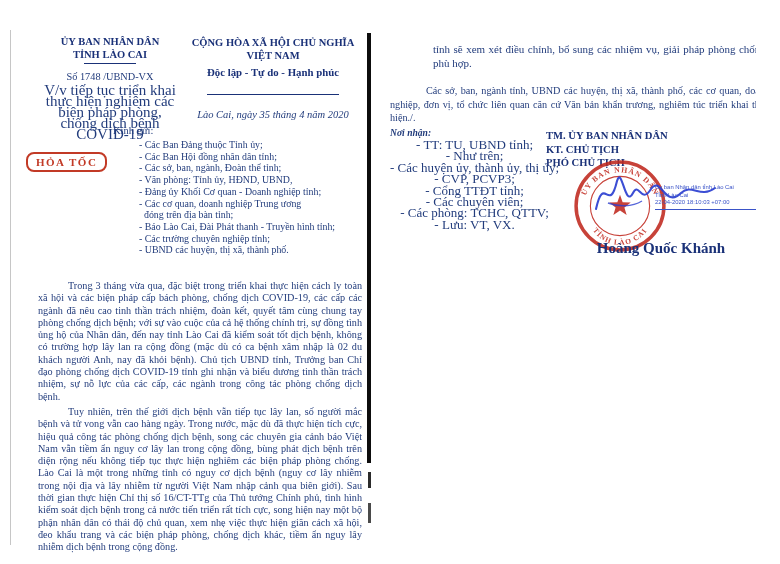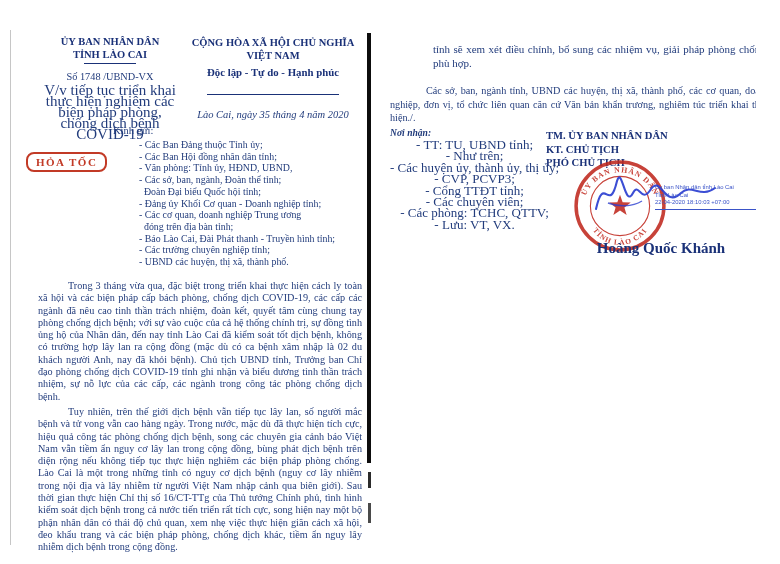--- a/index.html
+++ b/index.html
@@ -85,23 +85,22 @@
         <div class="dateline">Lào Cai, ngày 35  tháng 4 năm 2020</div>
       </div>
     </div>
 
     <div class="urgent">HỎA TỐC</div>
 
     <div class="kinhgui">Kính gửi:</div>
     <div class="recips">
         <div class="list-line">- Các Ban Đảng thuộc Tỉnh ủy;</div>
         <div class="list-line">- Các Ban Hội đồng nhân dân tỉnh;</div>
+        <div class="list-line">- Các sở, ban, ngành, Đoàn thể tỉnh;</div>
         <div class="list-line">- Văn phòng: Tỉnh ủy, HĐND, UBND,</div>
-        <div class="list-line">- Các sở, ban, ngành, Đoàn thể tỉnh;</div>
-        <div class="list-line">  Đoàn Đại biểu Quốc hội tỉnh;</div>
         <div class="list-line">- Đảng ủy Khối Cơ quan - Doanh nghiệp tỉnh;</div>
         <div class="list-line">- Các cơ quan, doanh nghiệp Trung ương</div>
         <div class="list-line">  đóng trên địa bàn tỉnh;</div>
         <div class="list-line">- Báo Lào Cai, Đài Phát thanh - Truyền hình tỉnh;</div>
         <div class="list-line">- Các trường chuyên nghiệp tỉnh;</div>
         <div class="list-line">- UBND các huyện, thị xã, thành phố.</div>
       </div>
 
     <div class="bodytext">
       <p class="para">Trong 3 tháng vừa qua, đặc biệt trong triển khai thực hiện cách ly toàn xã hội và các biện pháp cấp bách phòng, chống dịch COVID-19, các cấp các ngành đã nêu cao tinh thần trách nhiệm, đoàn kết, quyết tâm cùng chung tay phòng chống dịch bệnh; với sự vào cuộc của cả hệ thống chính trị, sự đồng tình ủng hộ của Nhân dân, đến nay tỉnh Lào Cai đã kiểm soát tốt dịch bệnh, không có trường hợp lây lan ra cộng đồng (mặc dù có ca bệnh xâm nhập là 02 du khách người Anh, nay đã khỏi bệnh). Chủ tịch UBND tỉnh, Trưởng ban Chỉ đạo phòng chống dịch COVID-19 tỉnh ghi nhận và biểu dương tinh thần trách nhiệm, sự nỗ lực của các cấp, các ngành trong công tác phòng chống dịch bệnh.</p>

